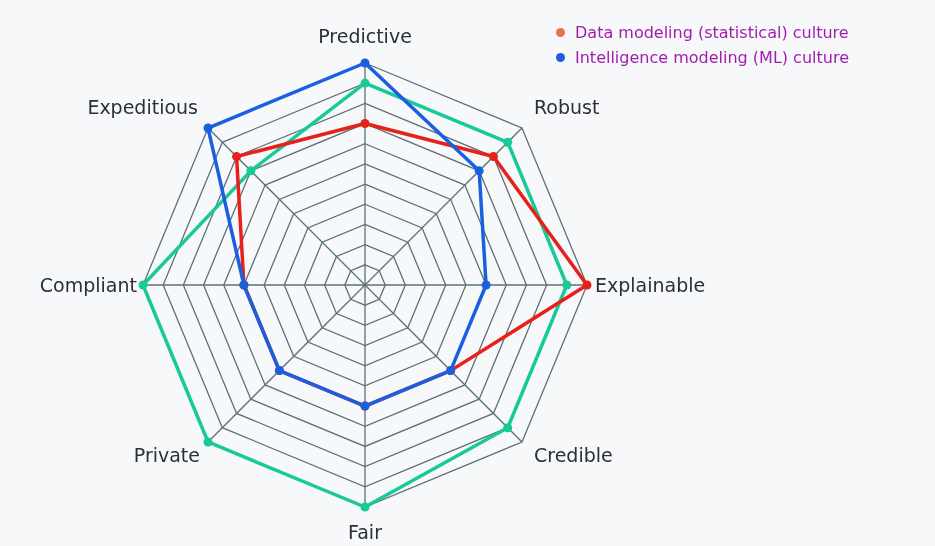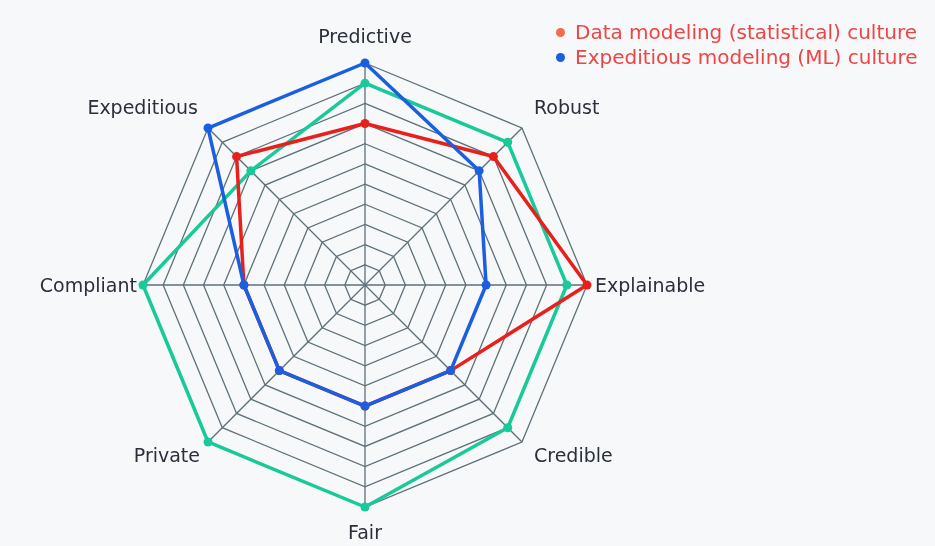--- a/index.html
+++ b/index.html
@@ -10,21 +10,21 @@
       position: relative;
     }
     #chart { position: absolute; left: 0; top: 0; width: 935px; height: 546px; }
     .axis-label {
       font-family: "DejaVu Sans", sans-serif;
       font-size: 19px;
       fill: #2a2f3a;
     }
     .legend {
       position: absolute; left: 556px; top: 20px;
-      font-size: 20px; color: #ef4444; line-height: 25px;
+      font-size: 16px; color: #a21caf; line-height: 25px;
     }
     .legend-item { display: flex; align-items: center; white-space: nowrap; }
     .legend-dot {
       width: 9px; height: 9px; border-radius: 50%;
       margin-right: 10px; display: inline-block;
     }
   </style>
 </head>
 <body>
 
@@ -97,15 +97,15 @@
     </g>
 </svg>
 
 <div class="legend">
   <div class="legend-item">
     <span class="legend-dot" style="background: rgb(242, 107, 83);"></span>
     <span>Data modeling (statistical) culture</span>
   </div>
   <div class="legend-item">
     <span class="legend-dot" style="background: rgb(26, 95, 224);"></span>
-    <span>Expeditious modeling (ML) culture</span>
+    <span>Intelligence modeling (ML) culture</span>
   </div>
 </div>
 
 </body></html>

